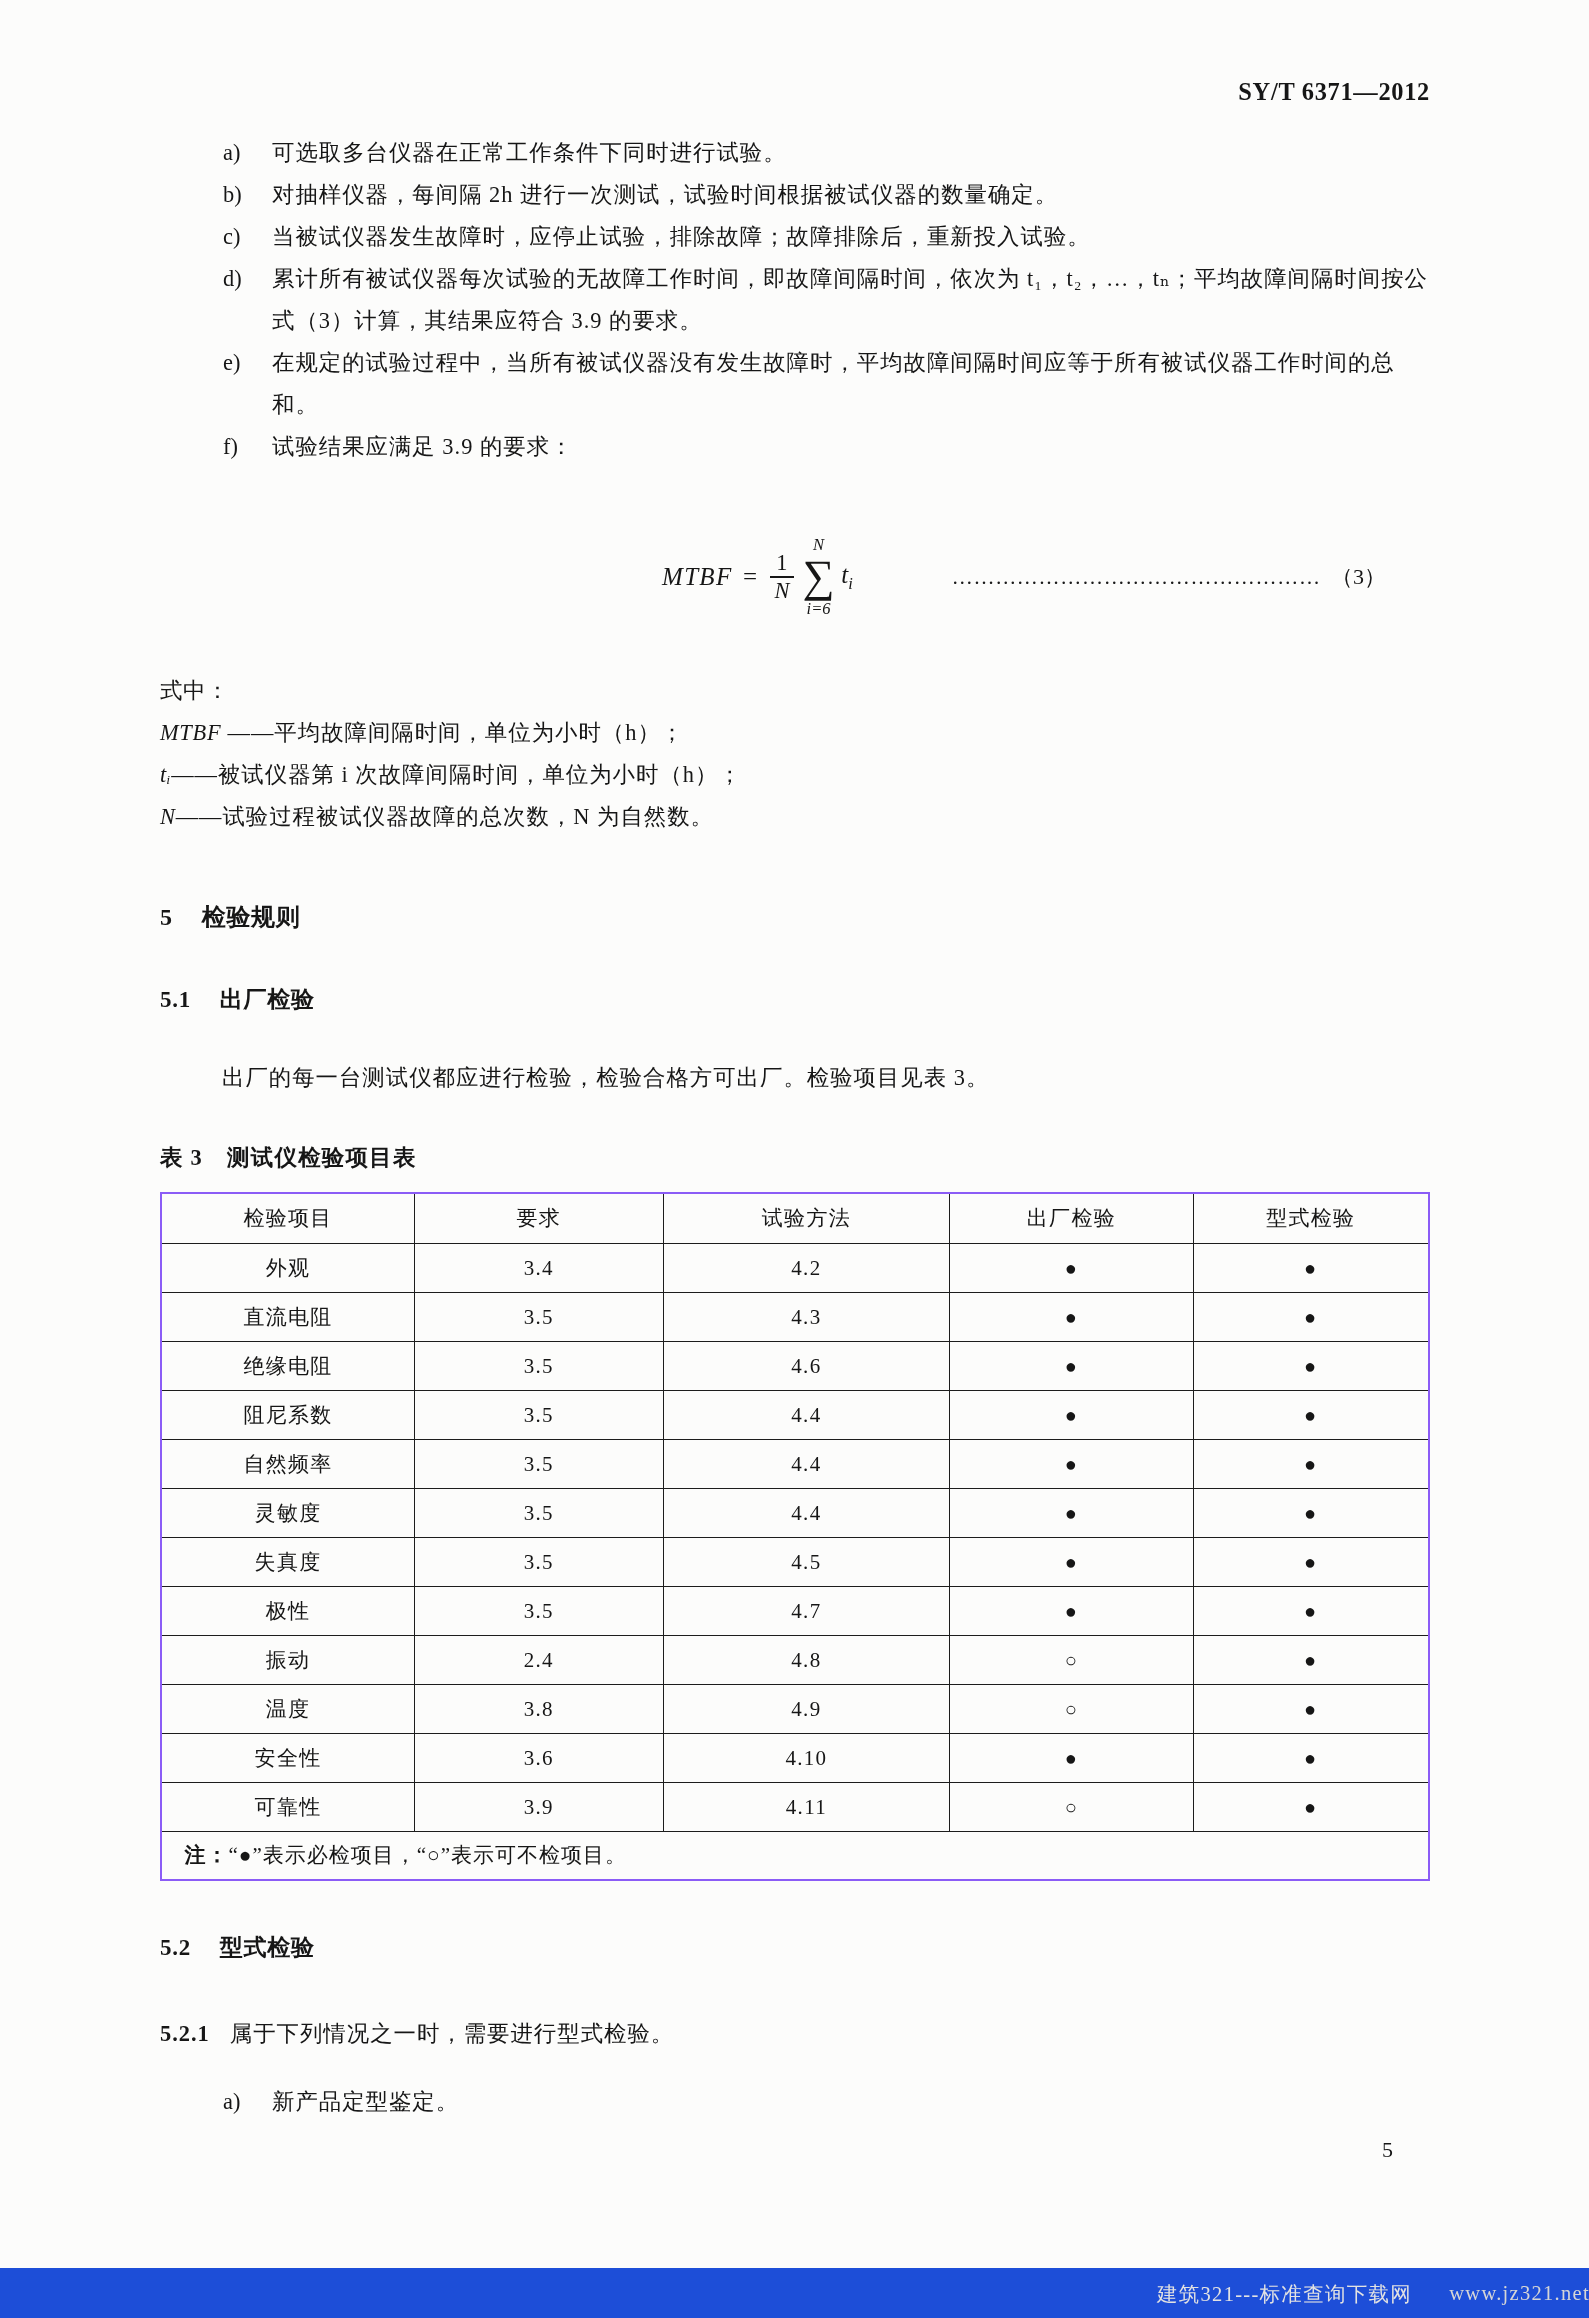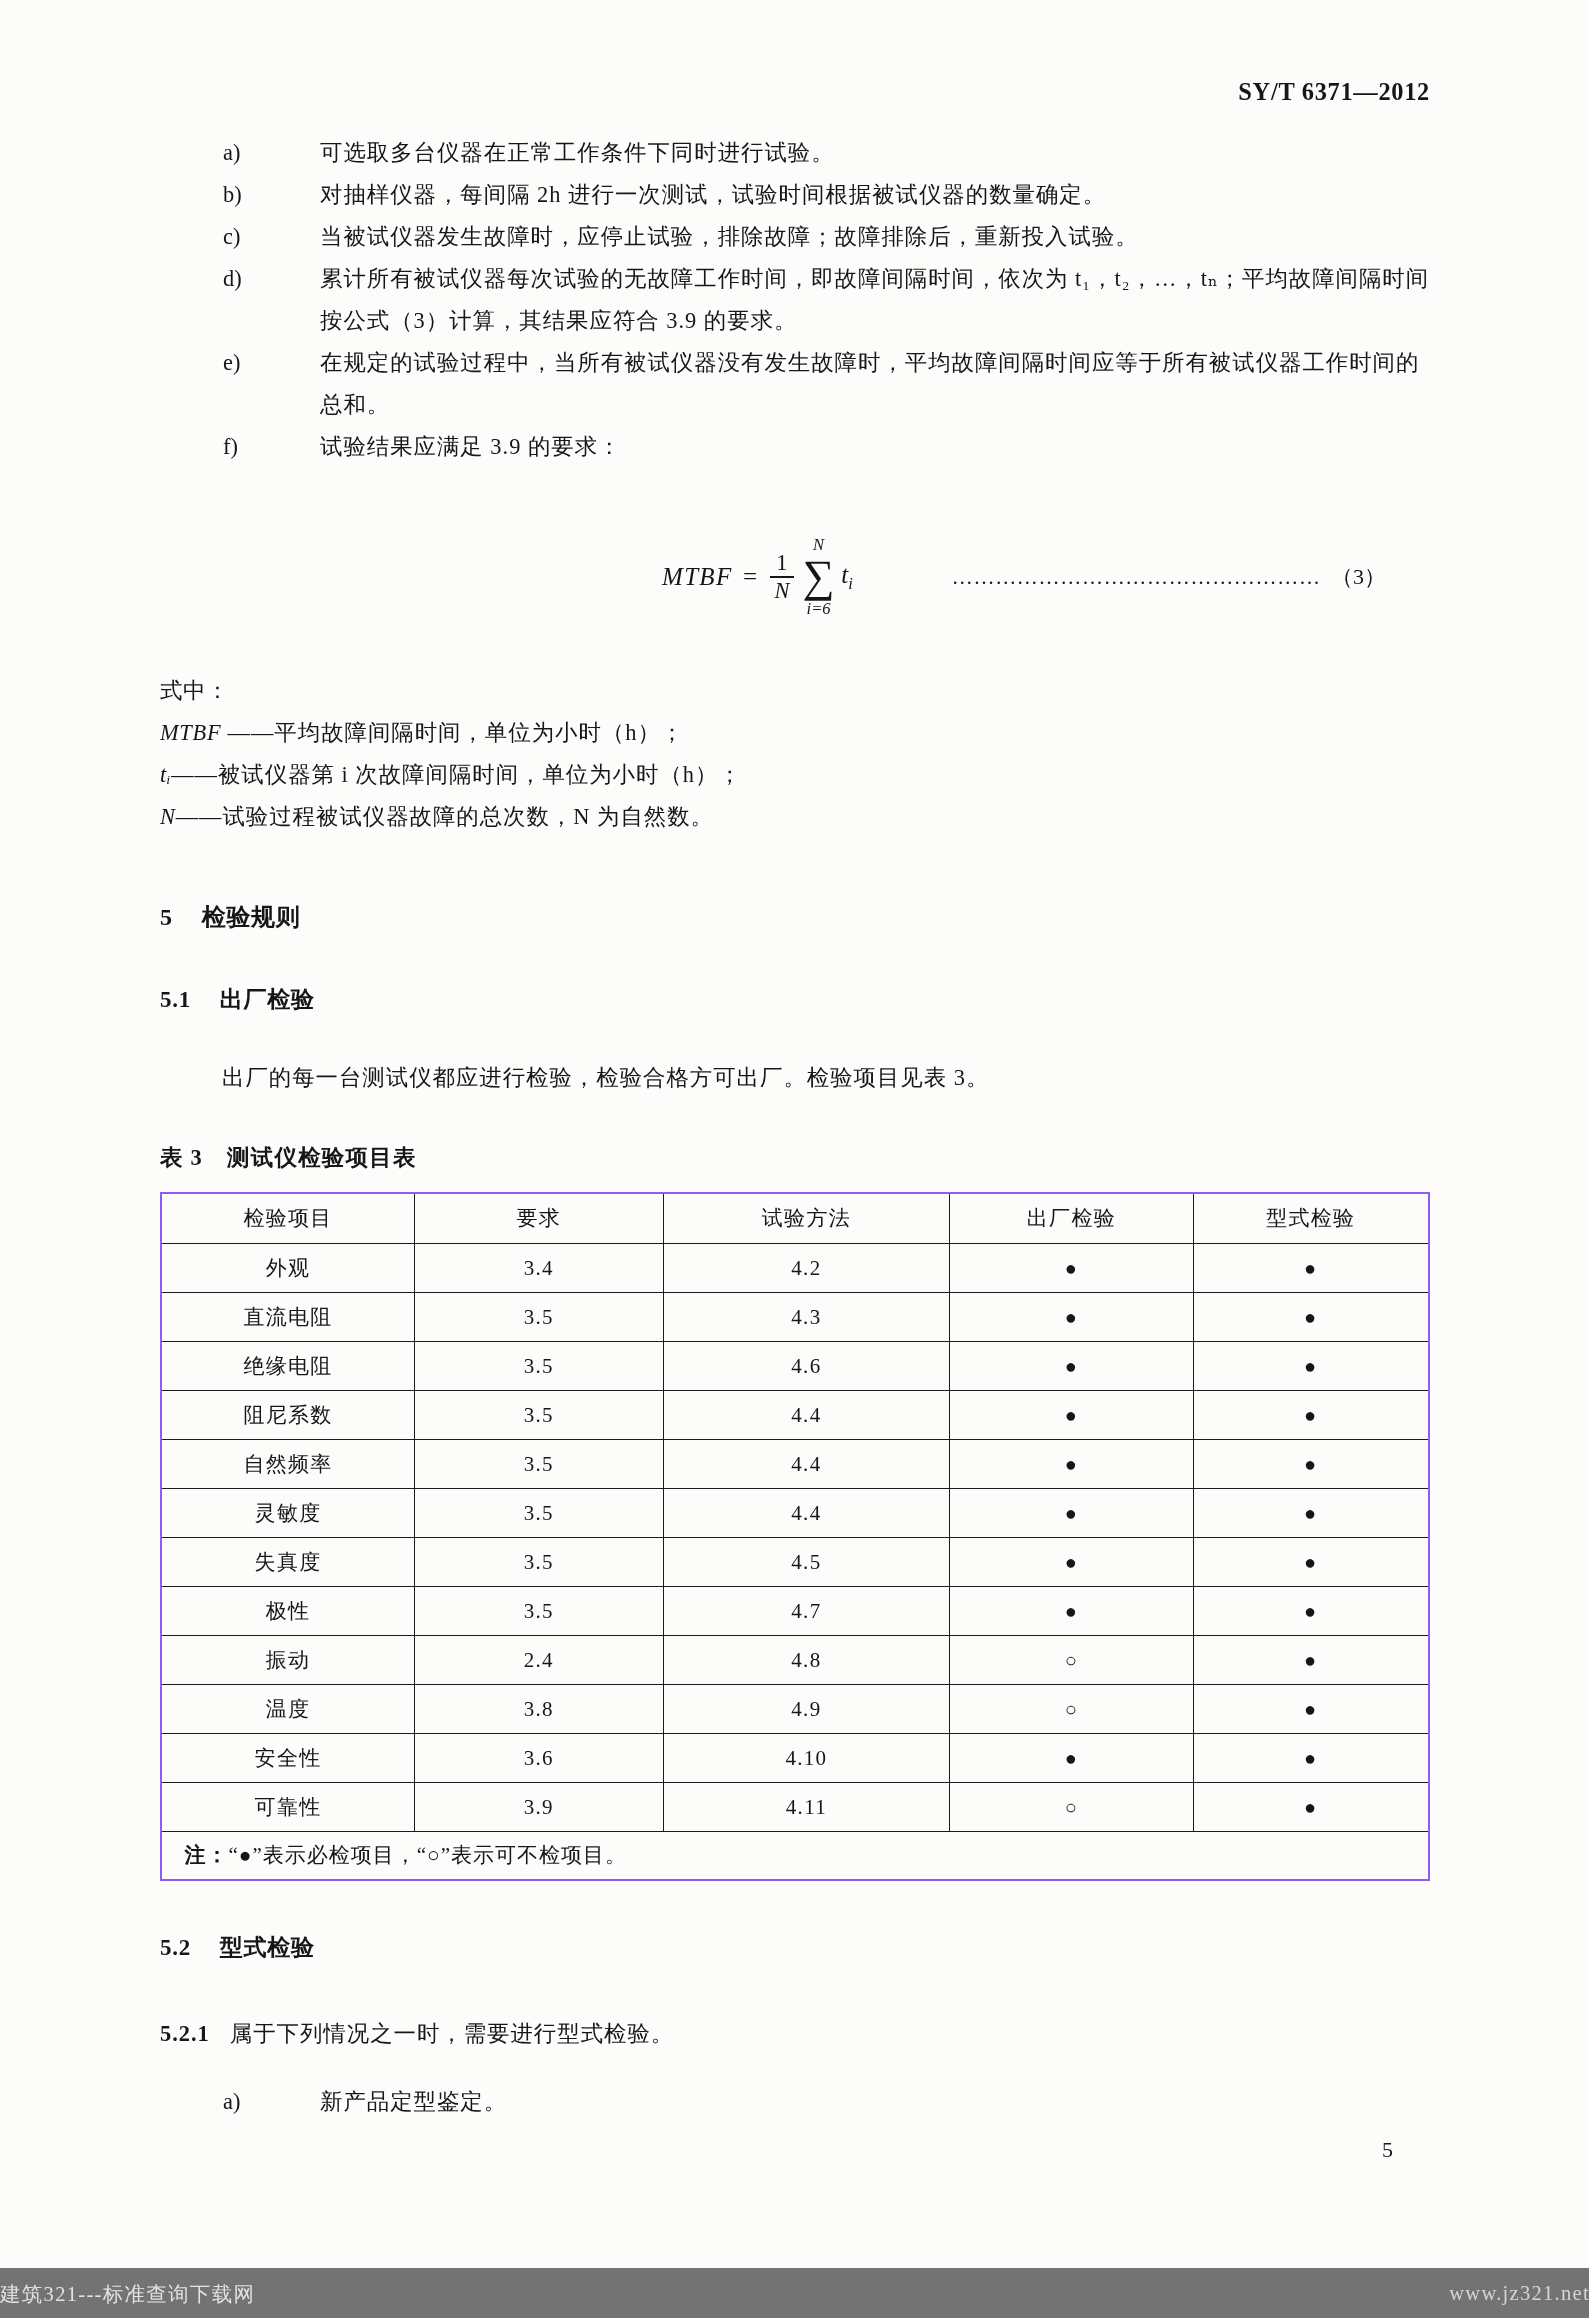--- a/index.html
+++ b/index.html
@@ -17,21 +17,21 @@
   .doc-number {
     text-align:right;
     font-weight:bold;
     font-size:24.4px;
     letter-spacing:0.7px;
   }
 
   .proc-list { margin-top:26.4px; padding-left:63px; }
   .li { display:flex; font-size:22.4px; line-height:42px; }
   .li-label { flex:0 0 49px; }
-  .li-text { flex:1; letter-spacing:1px;margin-left:48px; }
+  .li-text { flex:1; letter-spacing:1px; }
 
   
   .formula-row {
     display:flex; align-items:center;
     margin-top:69px; margin-bottom:53px;
     padding-left:502px;
     font-size:25px;
   }
   .f-lhs { font-style:italic; letter-spacing:1.3px; }
   .f-eq { margin:0 10.6px; }
@@ -96,22 +96,22 @@
   .s521-num { font-weight:bold; margin-right:20px; }
   .sub-list { padding-left:63px; }
 
   .page-number {
     position:absolute; top:2137px; right:197px;
     font-size:22px;
   }
 
   .footer-bar {
     position:absolute; left:0; right:0; bottom:0; height:51px;
-    background:#737373;
-    display:flex; align-items:center; justify-content:space-between; gap:37px;
+    background:#1d4ed8;
+    display:flex; align-items:center; justify-content:flex-end; gap:37px;
     font-size:20.5px; color:#e2e2e2; letter-spacing:1.3px;
   }
   .footer-bar .url { color:#d6d6d6; }
 </style>
 </head>
 <body>
 
 <div class="content">
 
   <div class="doc-number">SY/T 6371—2012</div>

